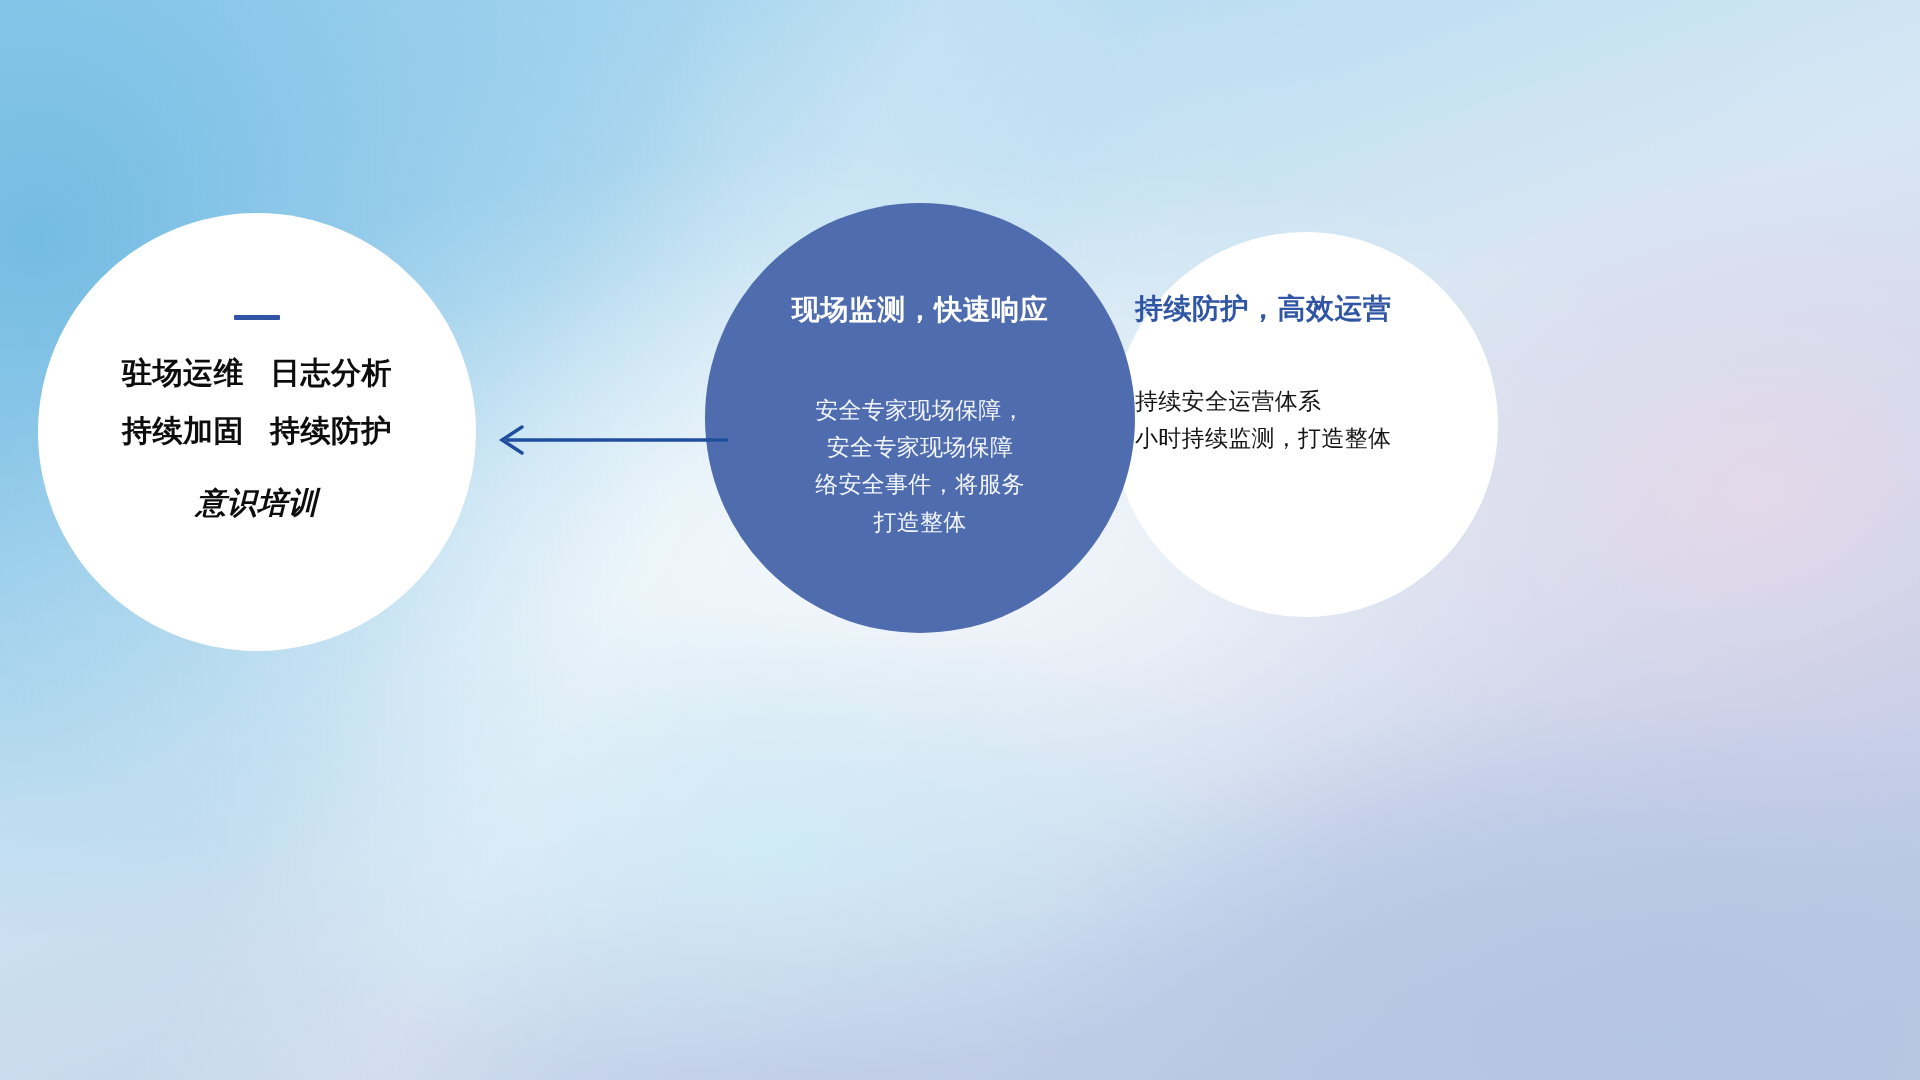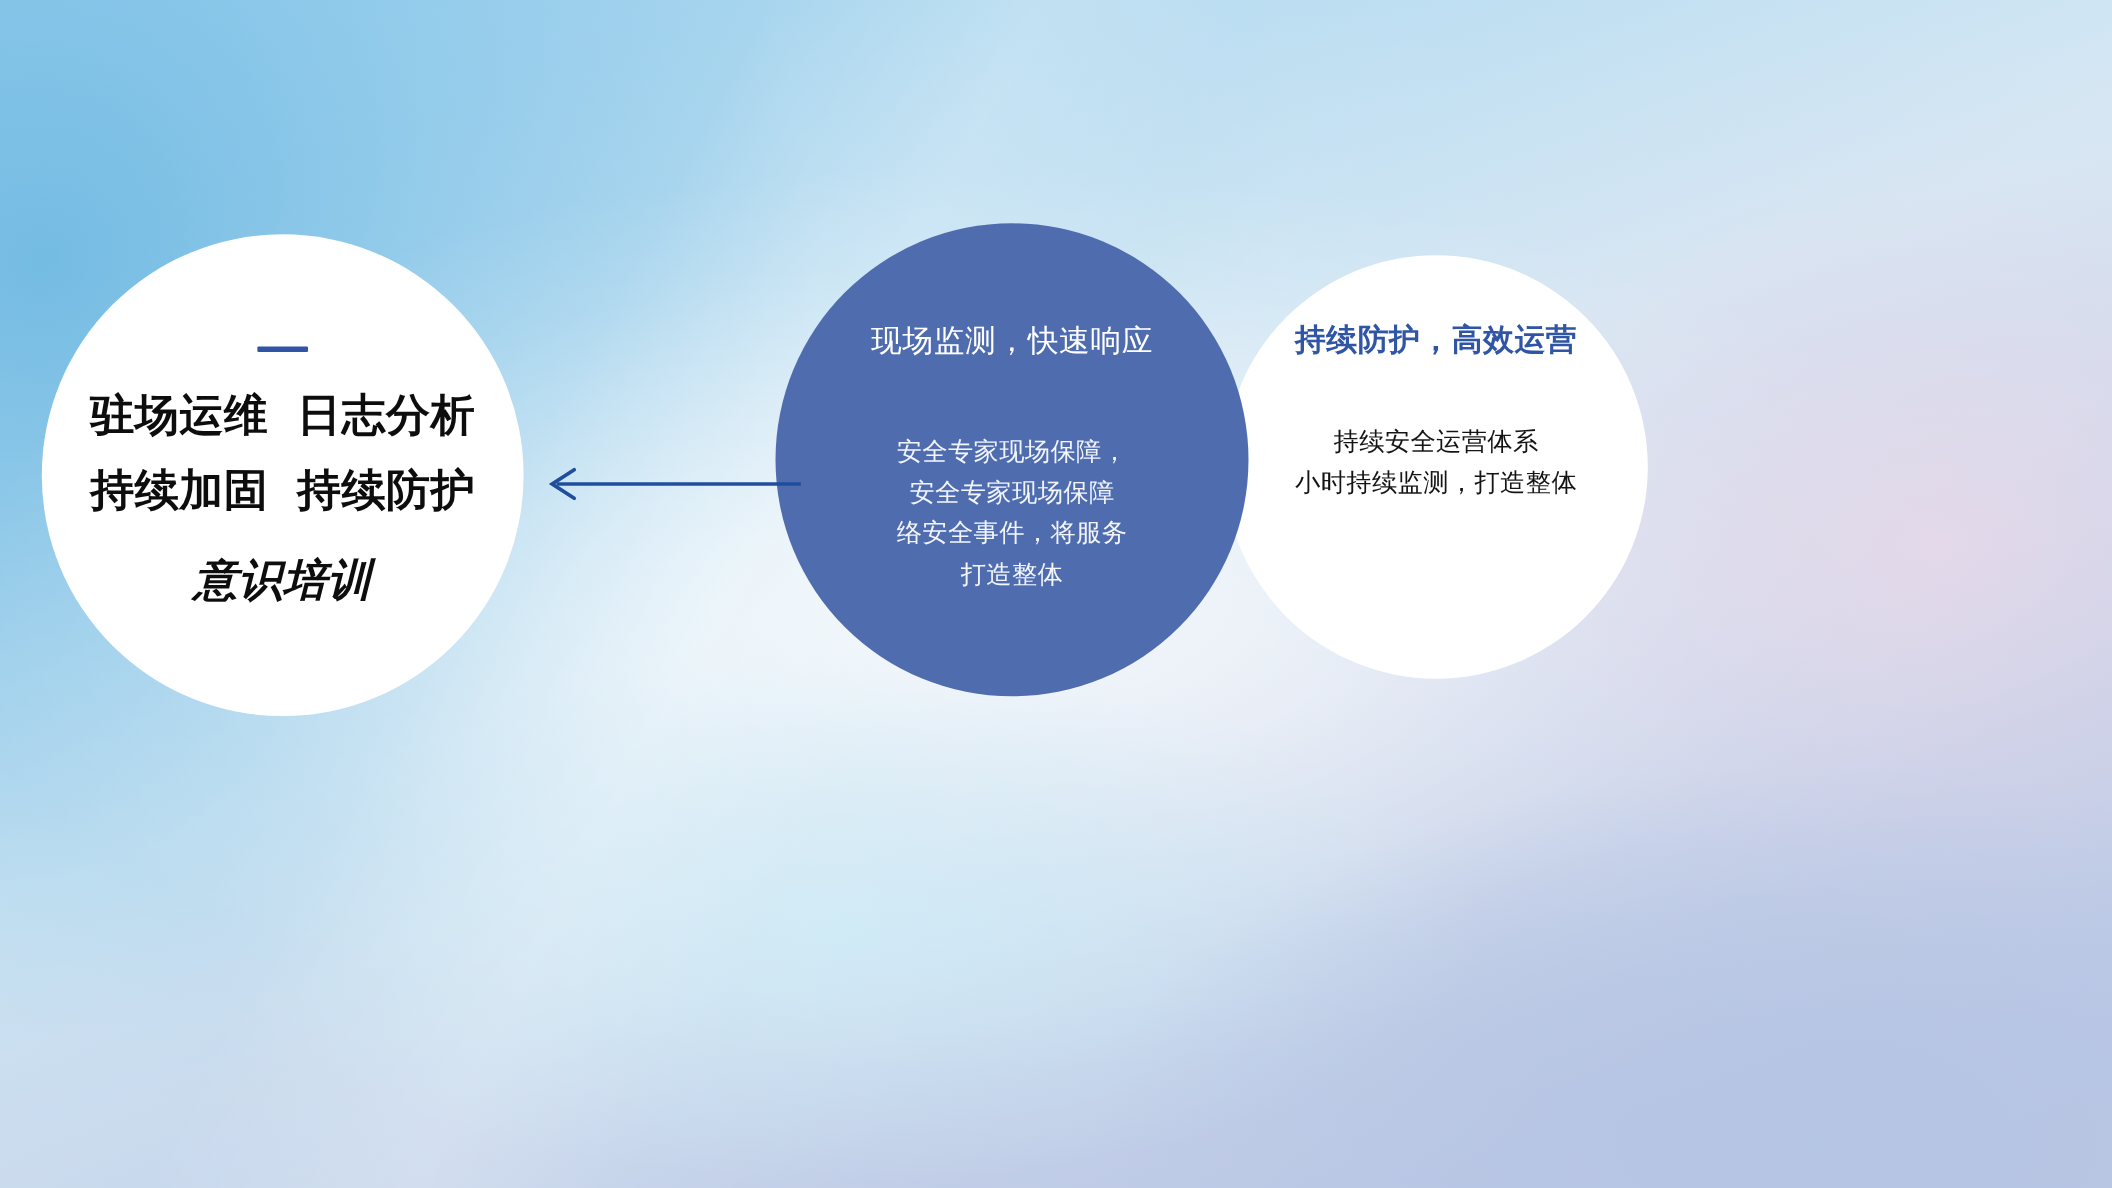--- a/index.html
+++ b/index.html
@@ -127,21 +127,21 @@
     box-sizing: border-box;
   }
   #left-dash {
     width: 46px;
     height: 5px;
     background: #2f55a4;
     border-radius: 1px;
     margin-bottom: 38px;
   }
   .left-line {
-    font-size: 40px;
+    font-size: 30px;
     font-weight: bold;
     color: #0d0d0d;
     letter-spacing: 0.5px;
     line-height: 1.0;
     margin-bottom: 28px;
     white-space: nowrap;
   }
   .left-line .gap {
     display: inline-block;
     width: 26px;
@@ -159,21 +159,21 @@
     top: 203px;
     width: 430px;
     height: 430px;
     z-index: 6;
     box-sizing: border-box;
     padding: 92px 34px 0 34px;
     text-align: center;
   }
   #mid-title {
     font-size: 28px;
-    font-weight: normal;
+    font-weight: bold;
     color: #ffffff;
     letter-spacing: 0.5px;
     line-height: 1.1;
     white-space: nowrap;
   }
   #mid-body {
     margin-top: 66px;
     font-size: 23px;
     color: #f2f5fb;
     line-height: 1.62;
@@ -184,21 +184,20 @@
   
   #right-content {
     position: absolute;
     left: 1113px;
     top: 232px;
     width: 385px;
     height: 385px;
     z-index: 6;
     box-sizing: border-box;
     padding: 62px 22px 0 22px;
-    text-align: center;
   }
   #right-title {
     font-size: 28px;
     font-weight: bold;
     color: #2f55a4;
     letter-spacing: 0.5px;
     line-height: 1.1;
     white-space: nowrap;
   }
   #right-body {

